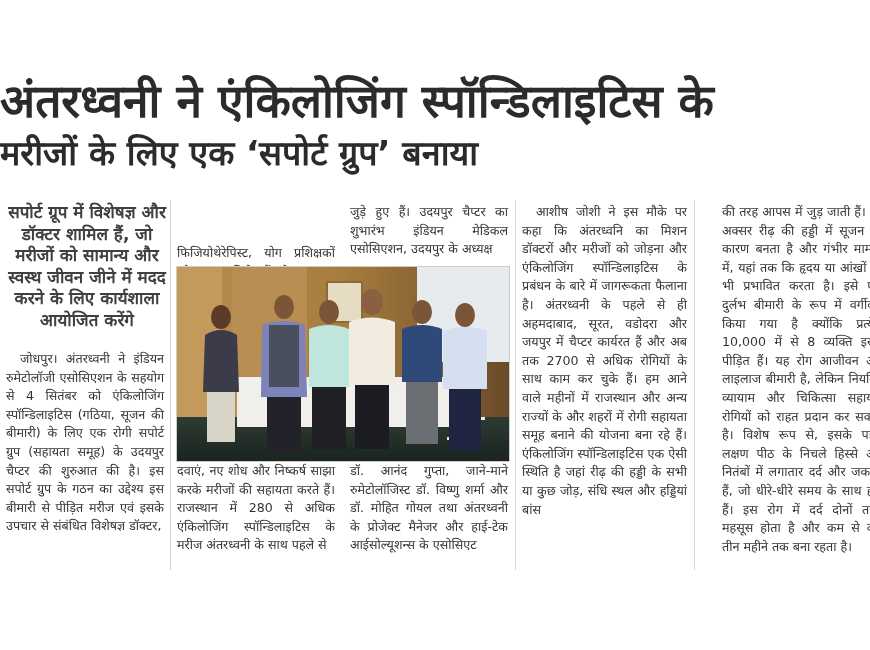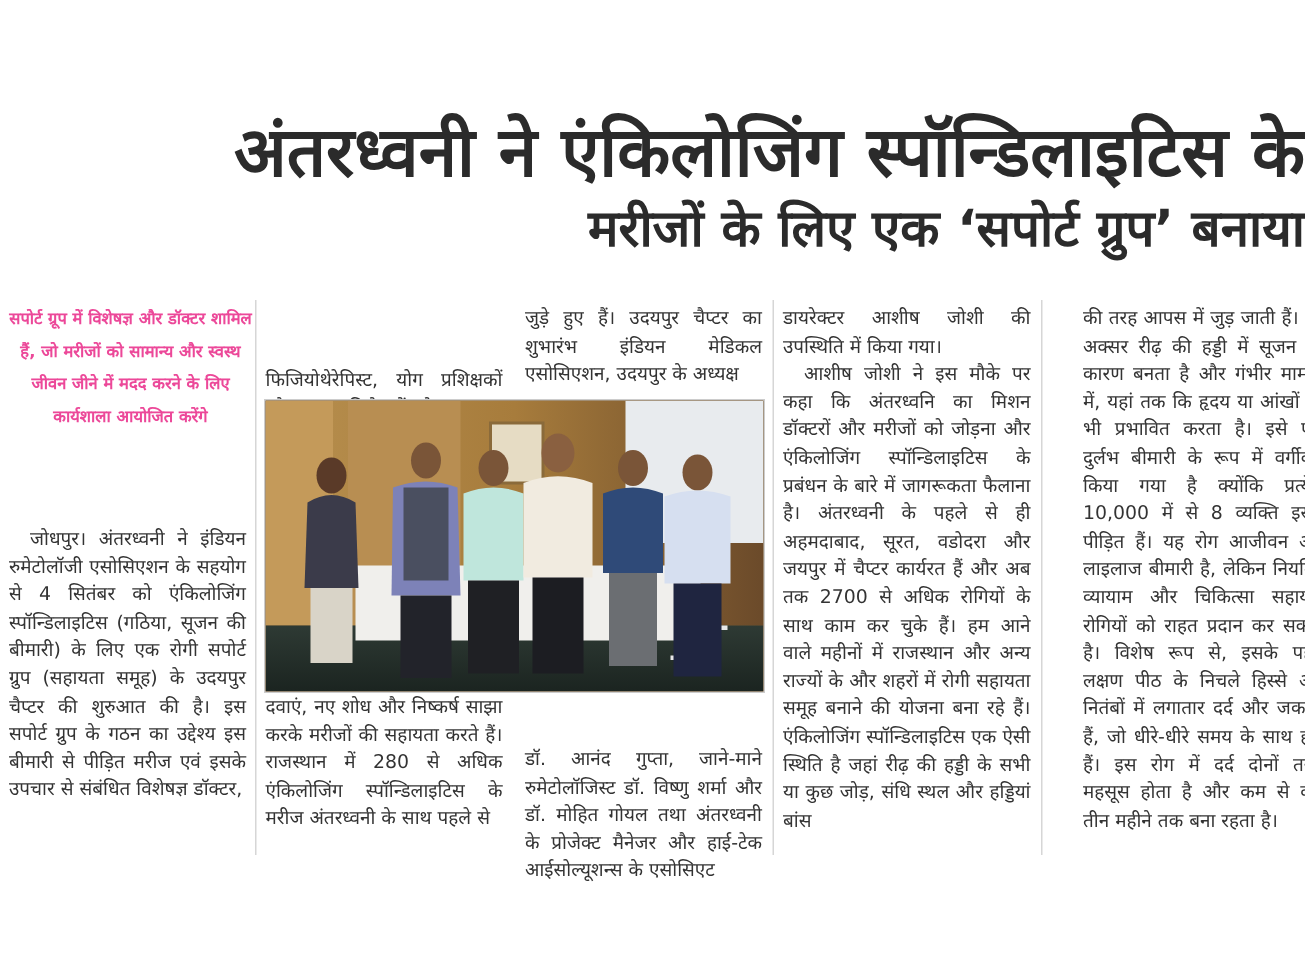--- a/index.html
+++ b/index.html
@@ -1,26 +1,26 @@
 <!DOCTYPE html>
 <html><head>
 <meta charset="utf-8">
 <style>
   html, body { margin:0; padding:0; }
   body { width:870px; height:650px; background:#ffffff; position:relative; overflow:hidden;
          font-family:"DejaVu Sans", sans-serif; color:#2a2a2a; }
-  .headline { position:absolute; left:0; width:870px; text-align:right; font-weight:bold;
+  .headline { position:absolute; left:0; width:870px; text-align:left; font-weight:bold;
               color:#2b2b2b; letter-spacing:0; line-height:1; white-space:nowrap; }
   .hl1 { top:78px; font-size:46px; }
   .hl2 { top:136px; font-size:34px; }
   .col { position:absolute; font-size:12.6px; line-height:18.6px; color:#333; text-align:justify; }
   .col p { margin:0; }
   .indent { text-indent:14px; }
   .subhead { position:absolute; left:2px; top:202px; width:170px; text-align:center;
-             font-size:11px; line-height:21.5px; font-weight:bold; color:#ec4899; }
+             font-size:17px; line-height:21.5px; font-weight:bold; color:#404040; }
   .dateline { font-weight:normal; }
   .photo { position:absolute; left:176px; top:266px; width:332px; height:194px; overflow:hidden;
            background:#7a5a30; border:1px solid #ccc; }
   .photo svg { display:block; }
   .vrule { position:absolute; width:1px; background:#d6d6d6; }
 </style>
 </head>
 <body>
 
 <div>
@@ -98,28 +98,27 @@
       <ellipse cx="288" cy="48" rx="10" ry="12" fill="#7a5538"></ellipse>
       <path d="M266 64 Q288 56 310 64 L310 122 L266 122 Z" fill="#d6dff0"></path>
       <rect x="272" y="122" width="32" height="62" fill="#1f2540"></rect>
     </svg>
   </div>
 
   <div class="col" style="left:177px; top:462px; width:158px;">
     <p>दवाएं, नए शोध और निष्कर्ष साझा करके मरीजों की सहायता करते हैं। राजस्थान में 280 से अधिक एंकिलोजिंग स्पॉन्डिलाइटिस के मरीज अंतरध्वनी के साथ पहले से</p>
   </div>
 
-  <div class="col" style="left:350px; top:462px; width:158px;margin-top:35px;">
+  <div class="col" style="left:350px; top:462px; width:158px;">
     <p>डॉ. आनंद गुप्ता, जाने-माने रुमेटोलॉजिस्ट डॉ. विष्णु शर्मा और डॉ. मोहित गोयल तथा अंतरध्वनी के प्रोजेक्ट मैनेजर और हाई-टेक आईसोल्यूशन्स के एसोसिएट</p>
   </div>
 
   <div class="vrule" style="left:515px; top:200px; height:370px;"></div>
 
   <div class="col" style="left:522px; top:203px; width:165px;">
-    <p>डायरेक्टर आशीष जोशी की उपस्थिति में किया गया।</p>
     <p class="indent">आशीष जोशी ने इस मौके पर कहा कि अंतरध्वनि का मिशन डॉक्टरों और मरीजों को जोड़ना और एंकिलोजिंग स्पॉन्डिलाइटिस के प्रबंधन के बारे में जागरूकता फैलाना है। अंतरध्वनी के पहले से ही अहमदाबाद, सूरत, वडोदरा और जयपुर में चैप्टर कार्यरत हैं और अब तक 2700 से अधिक रोगियों के साथ काम कर चुके हैं। हम आने वाले महीनों में राजस्थान और अन्य राज्यों के और शहरों में रोगी सहायता समूह बनाने की योजना बना रहे हैं। एंकिलोजिंग स्पॉन्डिलाइटिस एक ऐसी स्थिति है जहां रीढ़ की हड्डी के सभी या कुछ जोड़, संधि स्थल और हड्डियां बांस</p>
   </div>
 
   <div class="vrule" style="left:694px; top:200px; height:370px;"></div>
 
   <div class="col" style="left:722px; top:203px; width:162px;">
     <p>की तरह आपस में जुड़ जाती हैं। यह अक्सर रीढ़ की हड्डी में सूजन का कारण बनता है और गंभीर मामलों में, यहां तक कि हृदय या आंखों को भी प्रभावित करता है। इसे एक दुर्लभ बीमारी के रूप में वर्गीकृत किया गया है क्योंकि प्रत्येक 10,000 में से 8 व्यक्ति इससे पीड़ित हैं। यह रोग आजीवन और लाइलाज बीमारी है, लेकिन नियमित व्यायाम और चिकित्सा सहायता रोगियों को राहत प्रदान कर सकती है। विशेष रूप से, इसके पहले लक्षण पीठ के निचले हिस्से और नितंबों में लगातार दर्द और जकड़न हैं, जो धीरे-धीरे समय के साथ होते हैं। इस रोग में दर्द दोनों तरफ महसूस होता है और कम से कम तीन महीने तक बना रहता है।</p>
   </div>
 
 </div>

